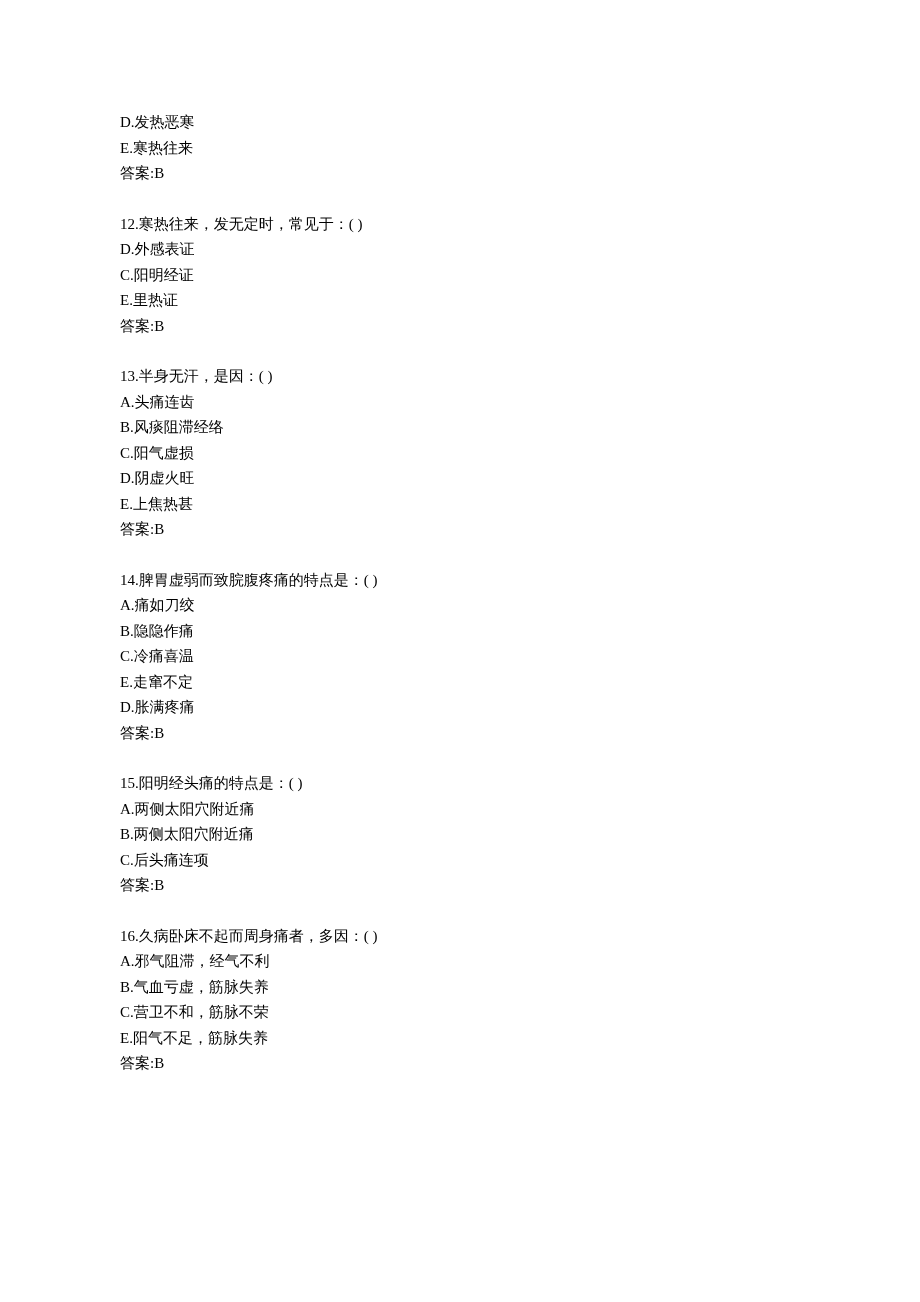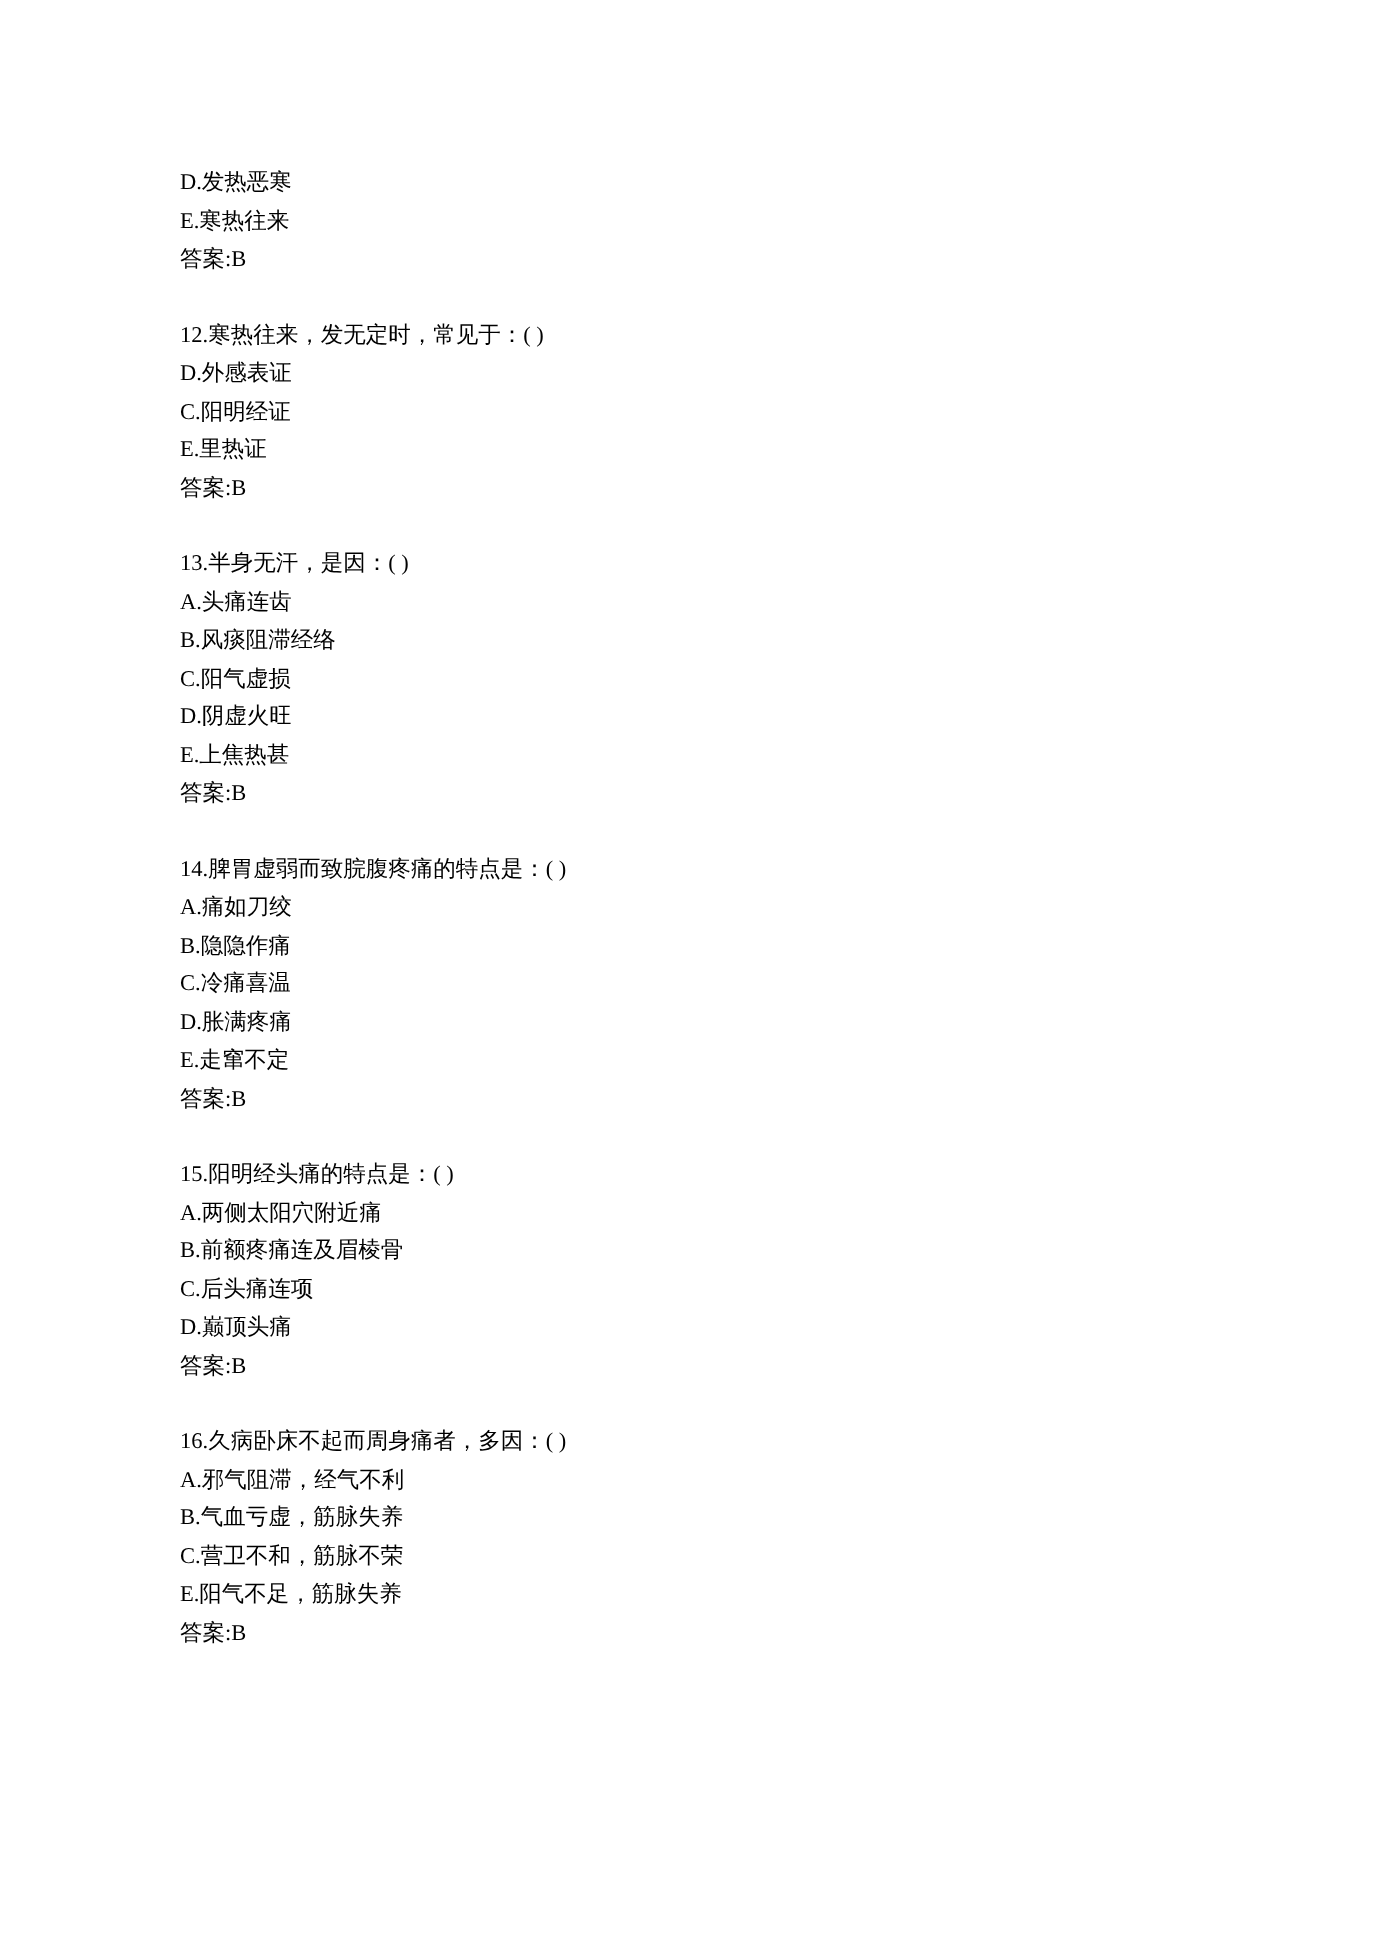--- a/index.html
+++ b/index.html
@@ -50,31 +50,30 @@
     <div class="line">D.阴虚火旺</div>
     <div class="line">E.上焦热甚</div>
     <div class="line">答案:B</div>
   </div>
 
   <div class="qblock">
     <div class="line">14.脾胃虚弱而致脘腹疼痛的特点是：( )</div>
     <div class="line">A.痛如刀绞</div>
     <div class="line">B.隐隐作痛</div>
     <div class="line">C.冷痛喜温</div>
+    <div class="line">E.走窜不定</div>
     <div class="line">D.胀满疼痛</div>
-    <div class="line">E.走窜不定</div>
     <div class="line">答案:B</div>
   </div>
 
   <div class="qblock">
     <div class="line">15.阳明经头痛的特点是：( )</div>
     <div class="line">A.两侧太阳穴附近痛</div>
-    <div class="line">B.前额疼痛连及眉棱骨</div>
+    <div class="line">B.两侧太阳穴附近痛</div>
     <div class="line">C.后头痛连项</div>
-    <div class="line">D.巅顶头痛</div>
     <div class="line">答案:B</div>
   </div>
 
   <div class="qblock">
     <div class="line">16.久病卧床不起而周身痛者，多因：( )</div>
     <div class="line">A.邪气阻滞，经气不利</div>
     <div class="line">B.气血亏虚，筋脉失养</div>
     <div class="line">C.营卫不和，筋脉不荣</div>
     <div class="line">E.阳气不足，筋脉失养</div>
     <div class="line">答案:B</div>

